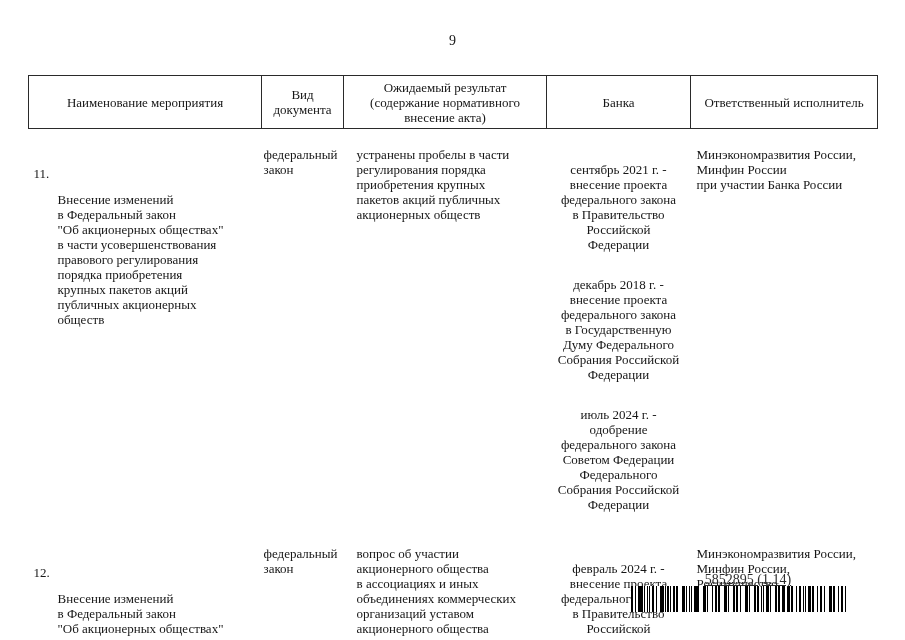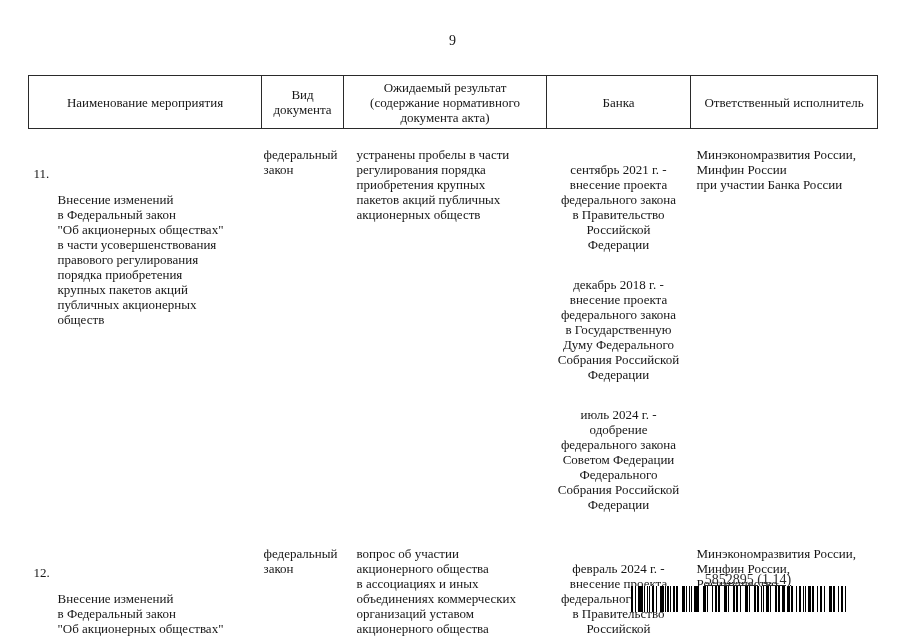--- a/index.html
+++ b/index.html
@@ -113,21 +113,21 @@
         <col class="c4">
         <col class="c5">
     </colgroup>
     <thead>
       <tr>
         <th>Наименование мероприятия</th>
         <th>Вид
 документа</th>
         <th>Ожидаемый результат
 (содержание нормативного
-документа акта)</th>
+внесение акта)</th>
         <th>Банка</th>
         <th>Ответственный исполнитель</th>
       </tr>
     </thead>
     <tbody>
       <tr class="row-a">
         <td class="c-name">
           <div class="name-wrap">
             <span class="num">11.</span>
             <div class="name-text">Внесение изменений

